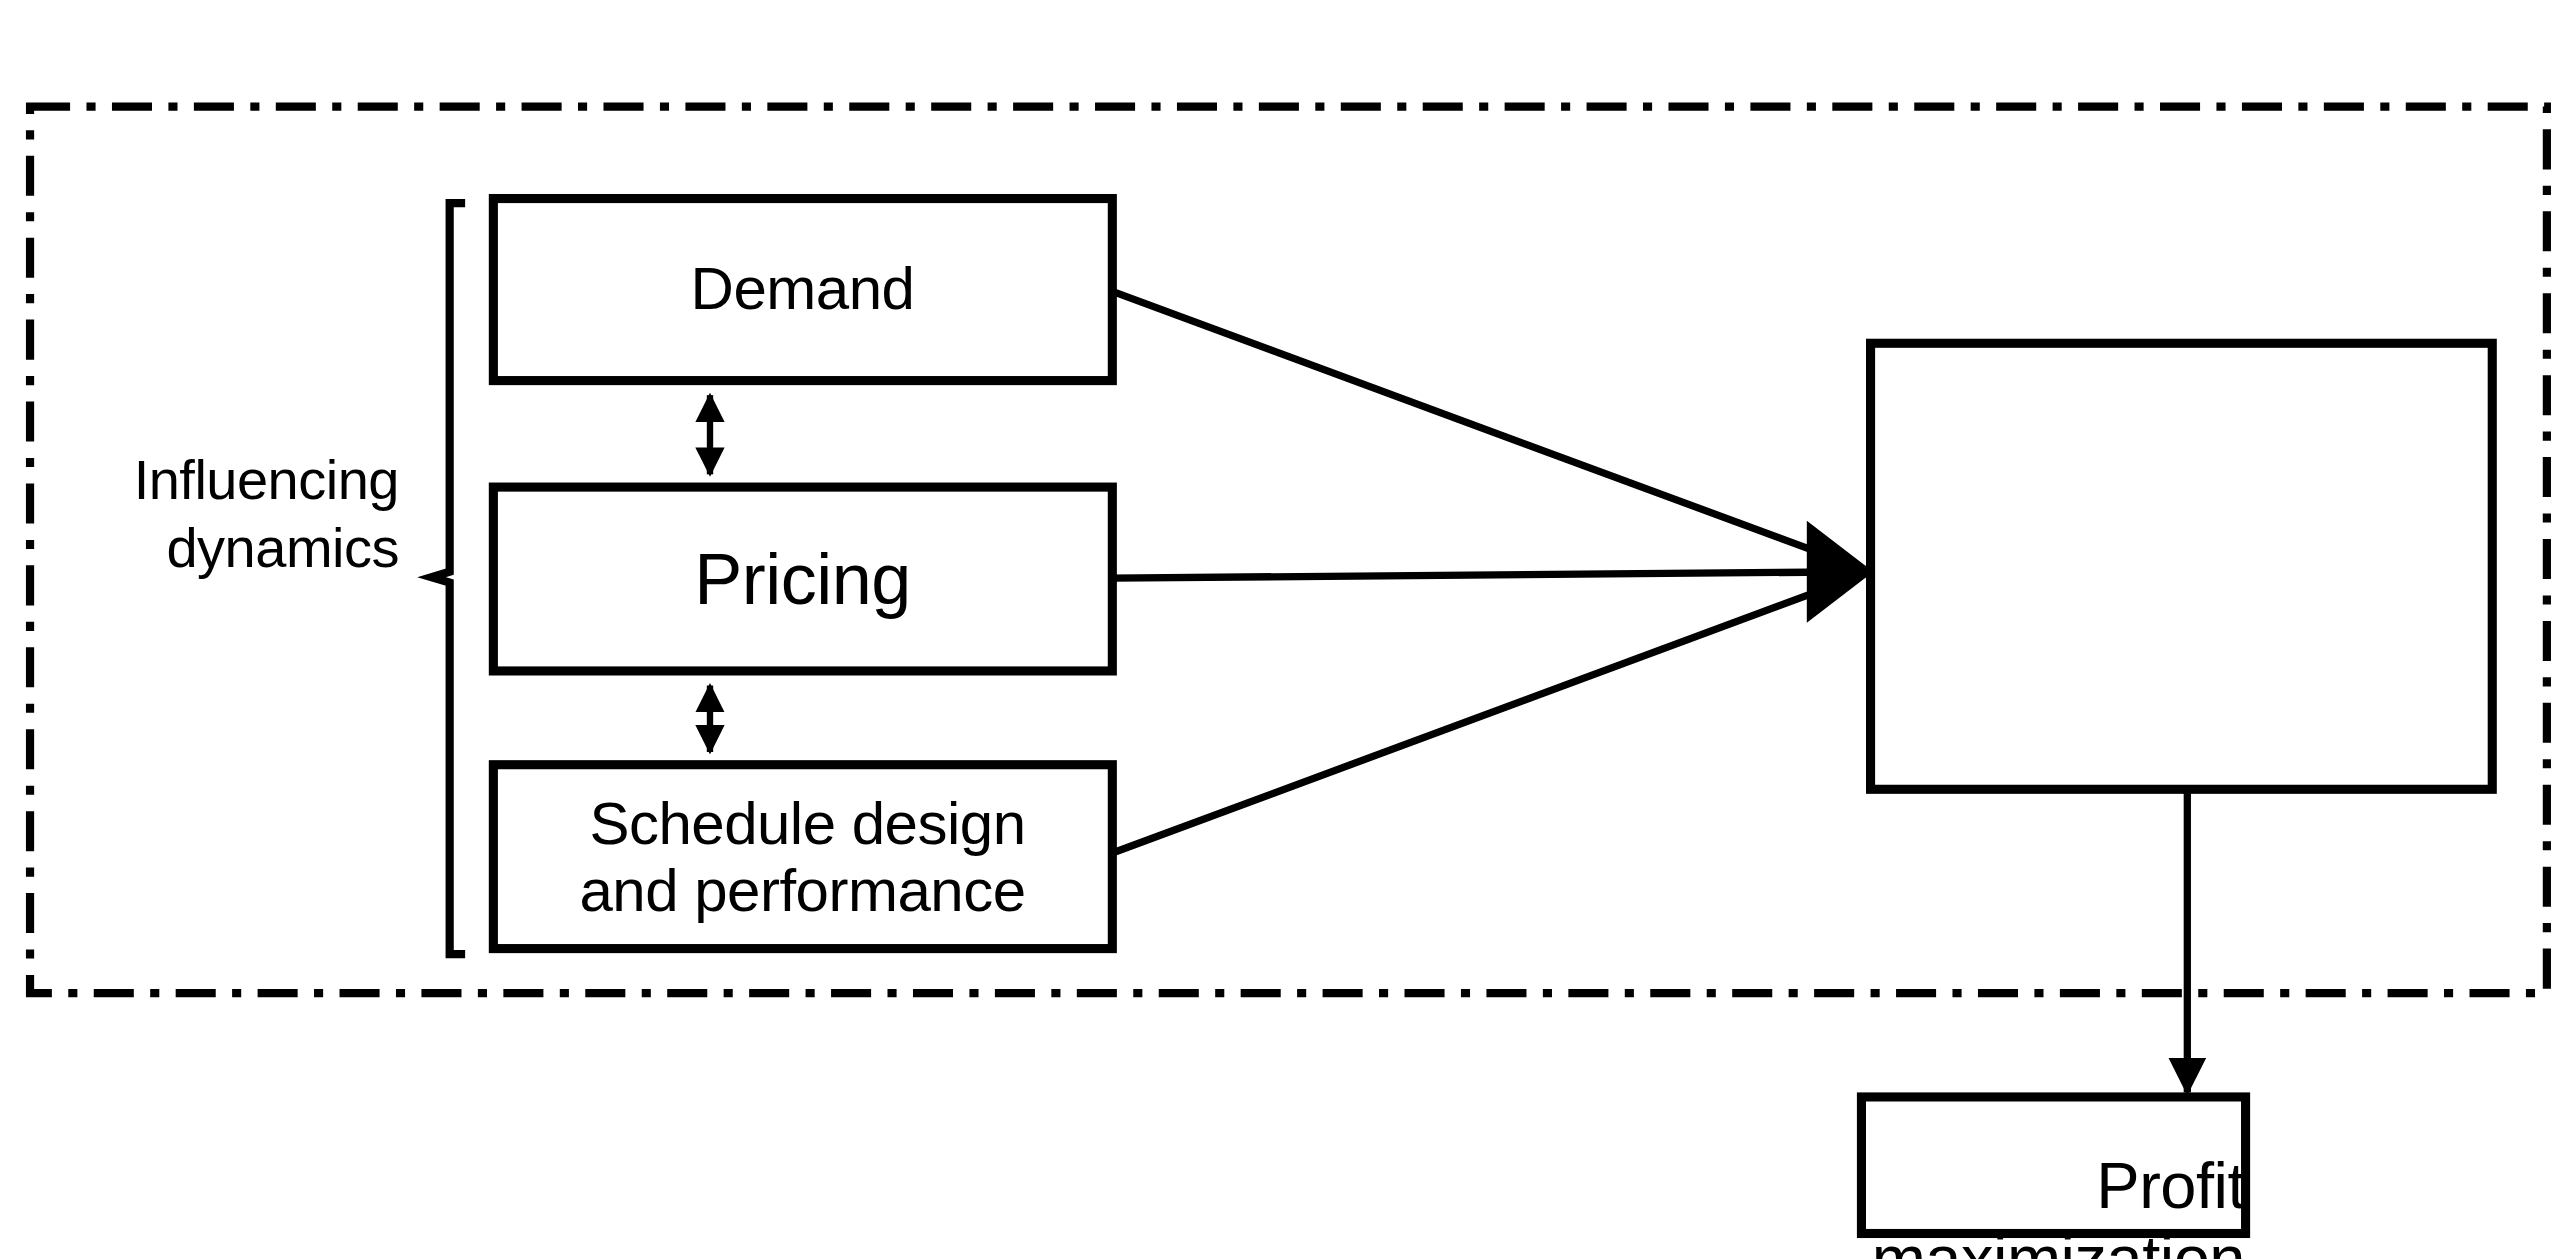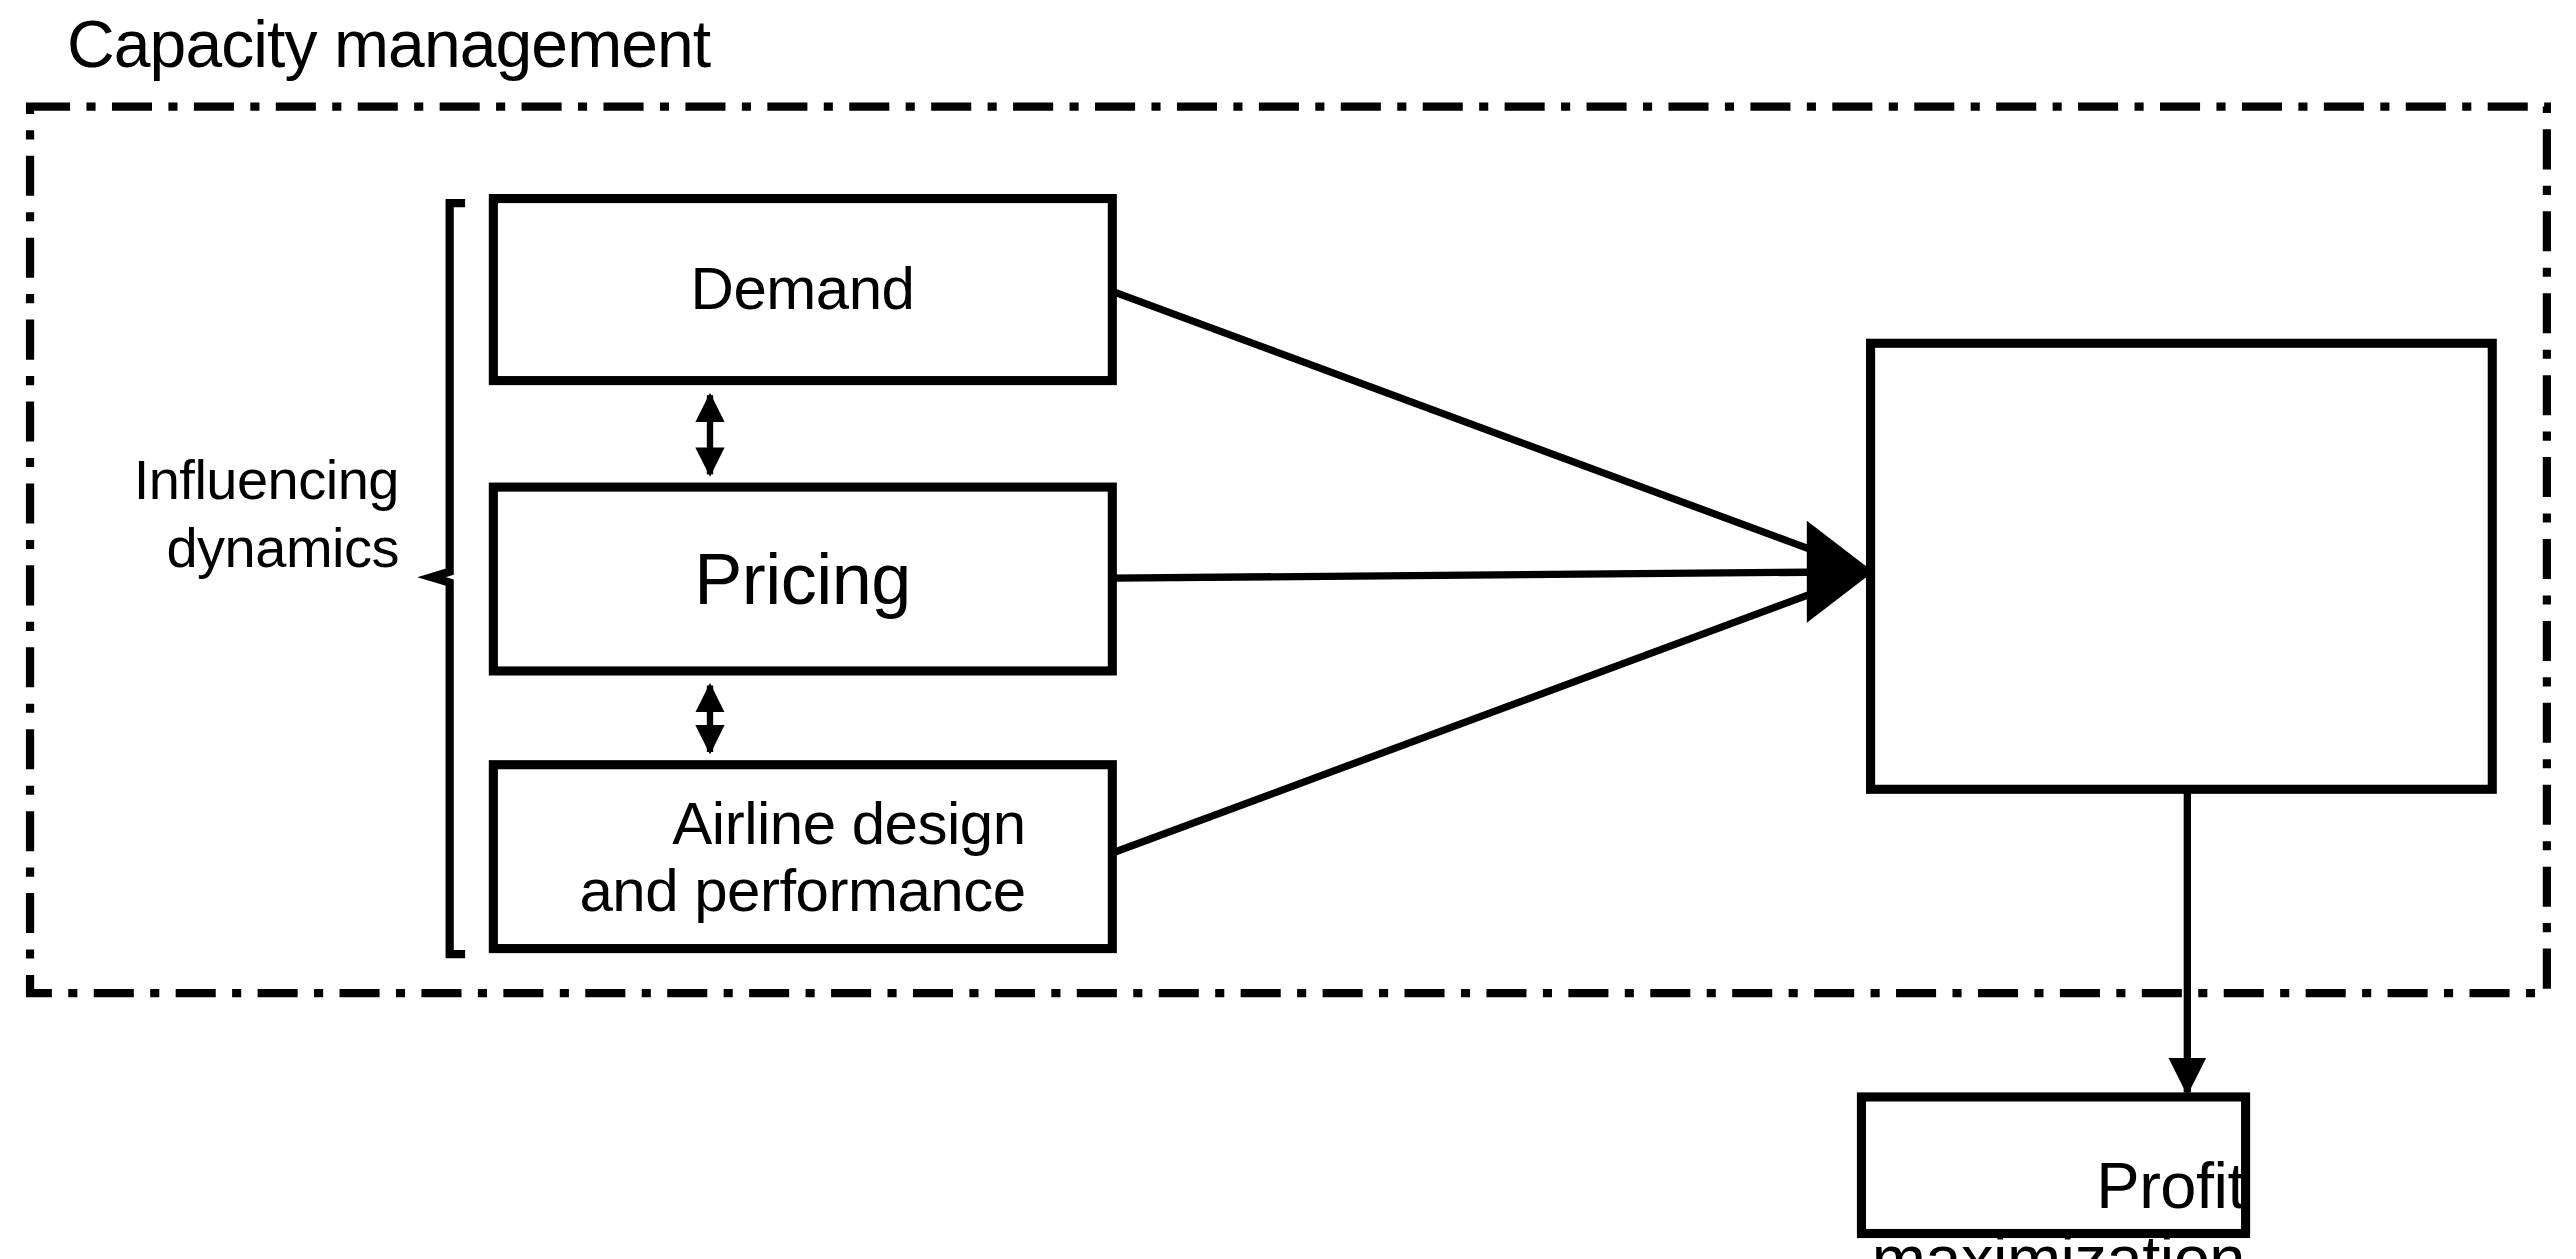--- a/index.html
+++ b/index.html
@@ -101,29 +101,28 @@
 
     <line x1="1222" y1="320" x2="2050" y2="626" stroke="#000000" stroke-width="8"></line>
     <line x1="1222" y1="635" x2="2050" y2="628" stroke="#000000" stroke-width="8"></line>
     <line x1="1222" y1="937" x2="2050" y2="630" stroke="#000000" stroke-width="8"></line>
 
     <path d="M 1985 572 L 2058 628 L 1985 684 Z" fill="#000000"></path>
 
     <line x1="2403" y1="867" x2="2403" y2="1200" stroke="#000000" stroke-width="8" marker-end="url(#arrowDown)"></line>
   </svg>
 
-  <div id="section-title">Capacity management</div>
 
   <div id="group-label">Influencing
 dynamics</div>
 
   <div class="node-label" id="label-demand">Demand</div>
 
   <div class="node-label" id="label-pricing">Pricing</div>
 
-  <div class="node-label" id="label-schedule">Airline design
+  <div class="node-label" id="label-schedule">Schedule design
 and performance</div>
 
 
   <div class="node-label" id="label-profit">Profit maximization</div>
 
 </div>
 
 
 </body></html>

